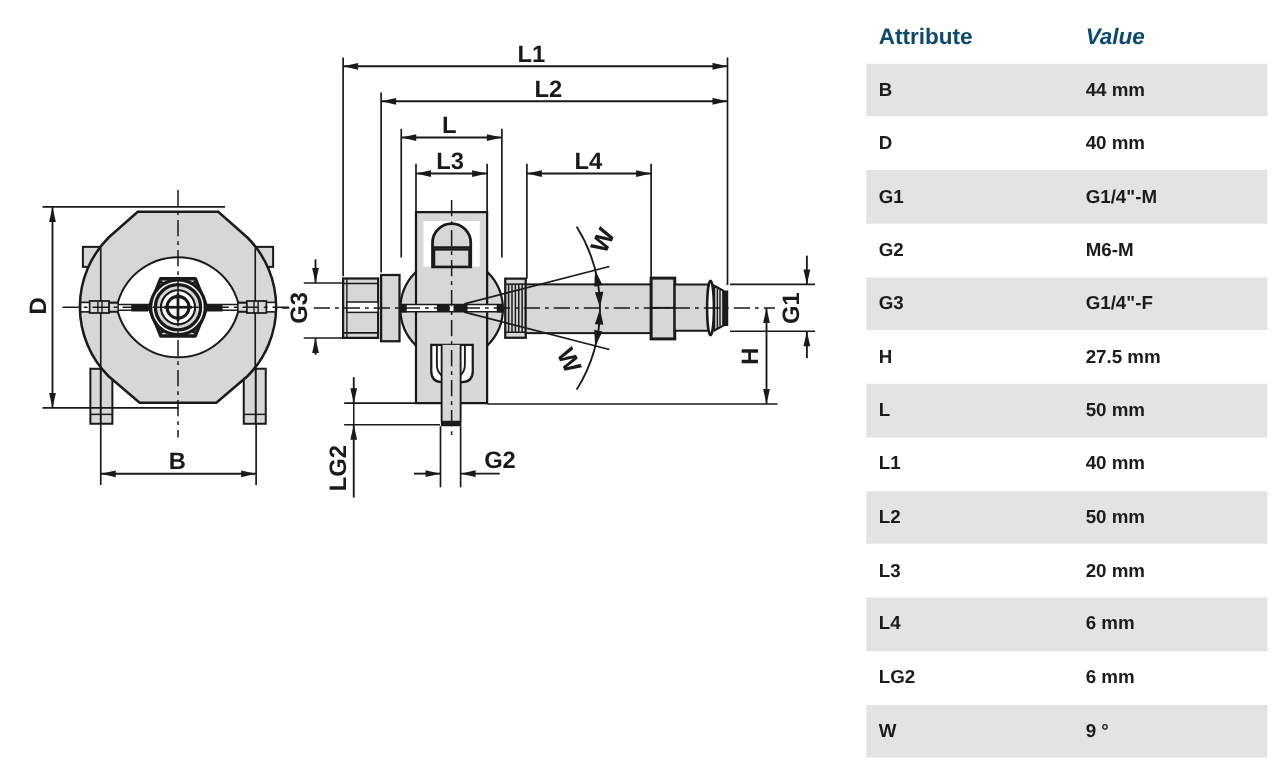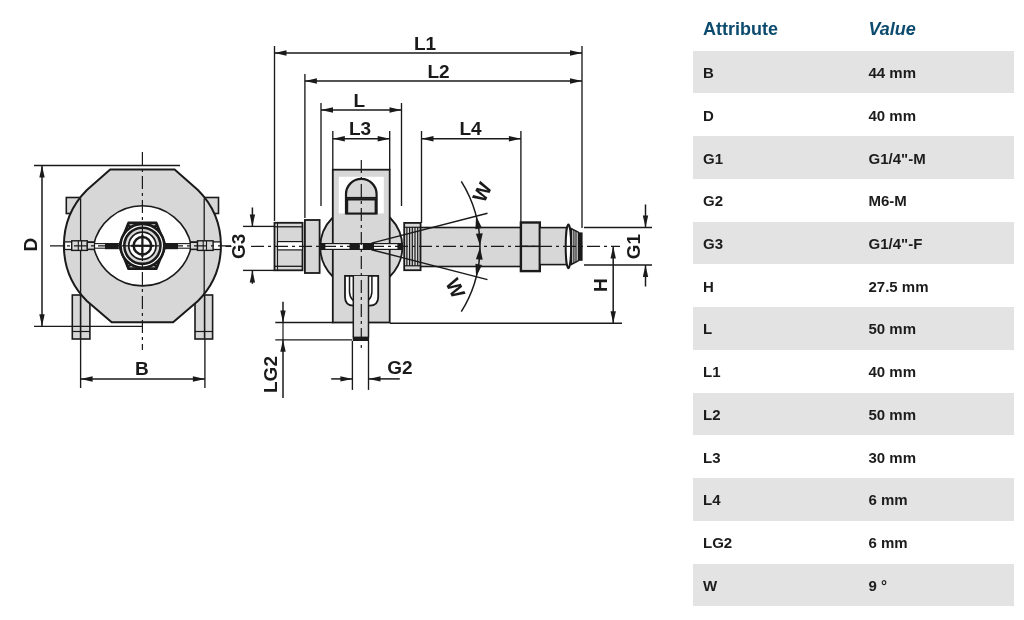--- a/index.html
+++ b/index.html
@@ -259,21 +259,21 @@
   <div class="row" style="top:349.8px;">
         <span class="at">L1</span>
         <span class="va">40 mm</span>
       </div>
   <div class="row g" style="top:392.6px;">
         <span class="at">L2</span>
         <span class="va">50 mm</span>
       </div>
   <div class="row" style="top:435.3px;">
         <span class="at">L3</span>
-        <span class="va">30 mm</span>
+        <span class="va">20 mm</span>
       </div>
   <div class="row g" style="top:478px;">
         <span class="at">L4</span>
         <span class="va">6 mm</span>
       </div>
   <div class="row" style="top:520.7px;">
         <span class="at">LG2</span>
         <span class="va">6 mm</span>
       </div>
   <div class="row g" style="top:563.5px;">

